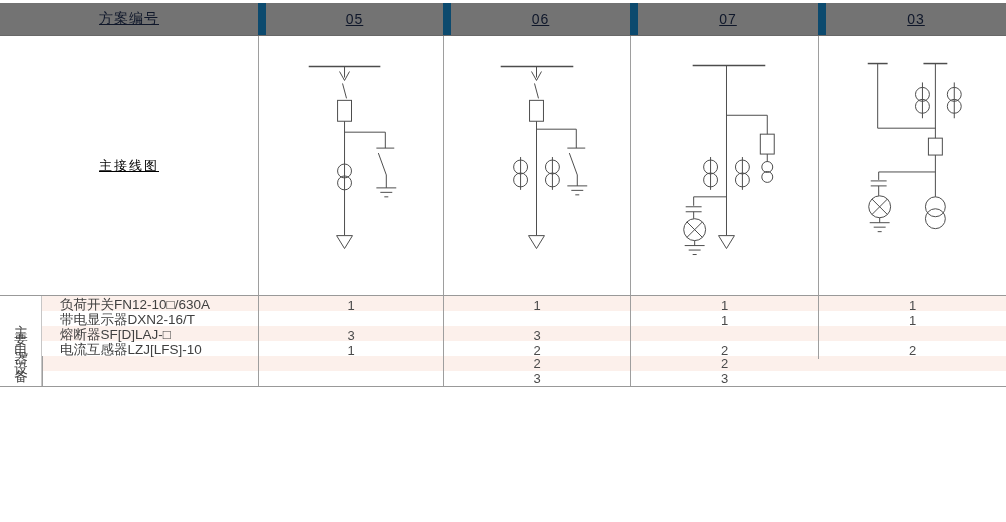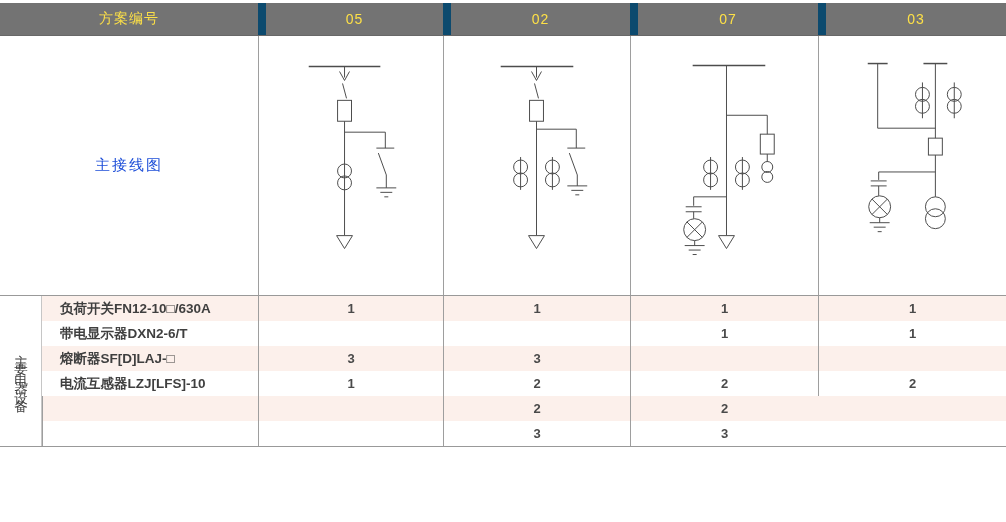--- a/index.html
+++ b/index.html
@@ -11,34 +11,34 @@
   
   .thead {
     display: grid;
     grid-template-columns: 258px 185px 187px 188px 188px;
     height: 33px;
     background: #737373;
     border-bottom: 1px solid #686868;
   }
   .thead .hcell {
     display: flex; align-items: center; justify-content: center;
-    color: #fde047; font-size: 14px; letter-spacing: 1px;
+    color: #0f172a; font-size: 14px; letter-spacing: 1px; text-decoration: underline;
   }
   .thead .hcell + .hcell { border-left: 8px solid #0c4a6e; }
 
   
   .diagram-row {
     display: grid;
     grid-template-columns: 258px 185px 187px 188px 188px;
     height: 259px;
     background: #ffffff;
   }
   .diagram-label-cell {
     display: flex; align-items: center; justify-content: center;
-    font-size: 15px; color: #1d4ed8; letter-spacing: 2px;
+    font-size: 13px; color: #000000; letter-spacing: 2px; text-decoration: underline;
   }
   .diagram-cell {
     border-left: 1px solid #9e9e9e;
     display: flex; align-items: center; justify-content: center;
   }
   .diagram-cell svg { display: block; width: 100%; height: 100%; }
 
   
   .equipment {
     display: flex;
@@ -54,22 +54,21 @@
   .side-label {
     writing-mode: vertical-lr;
     text-orientation: upright;
     font-size: 13.5px; color: #3f3f3f;
     letter-spacing: 9px;
   }
   .eq-rows { flex: 1; }
   .eq-row {
     display: grid;
     grid-template-columns: 216px 185px 187px 188px 188px;
-    height: 25px;
-    font-weight: bold;
+    height: 15px;
   }
   .eq-row:nth-child(odd) { background: #fcf0eb; }
   .eq-row:nth-child(even) { background: #ffffff; }
   .eq-name {
     display: flex; align-items: center;
     padding-left: 18px;
     font-size: 13.5px; color: #3f3f3f;
     white-space: nowrap;
   }
   .eq-val {
@@ -79,21 +78,21 @@
   }
 </style>
 </head>
 <body>
 
 <div class="spec-table">
 
   <div class="thead">
     <div class="hcell">方案编号</div>
     <div class="hcell">05</div>
-    <div class="hcell">02</div>
+    <div class="hcell">06</div>
     <div class="hcell">07</div>
     <div class="hcell">03</div>
   </div>
 
   <div class="diagram-row">
     <div class="diagram-label-cell">主接线图</div>
 
     <div class="diagram-cell">
       <svg viewBox="0 0 185 259" preserveAspectRatio="xMidYMid meet" stroke="#4d4d4d" fill="none" stroke-width="1">
         <path d="M50 30 H122" stroke-width="1.5"></path>
@@ -232,21 +231,21 @@
 
       <div class="eq-row">
         <div class="eq-name">负荷开关FN12-10□/630A</div>
         <div class="eq-val">1</div>
         <div class="eq-val">1</div>
         <div class="eq-val">1</div>
         <div class="eq-val">1</div>
       </div>
 
       <div class="eq-row">
-        <div class="eq-name">带电显示器DXN2-6/T</div>
+        <div class="eq-name">带电显示器DXN2-16/T</div>
         <div class="eq-val"></div>
         <div class="eq-val"></div>
         <div class="eq-val">1</div>
         <div class="eq-val">1</div>
       </div>
 
 
       <div class="eq-row">
         <div class="eq-name">熔断器SF[D]LAJ-□</div>
         <div class="eq-val">3</div>

